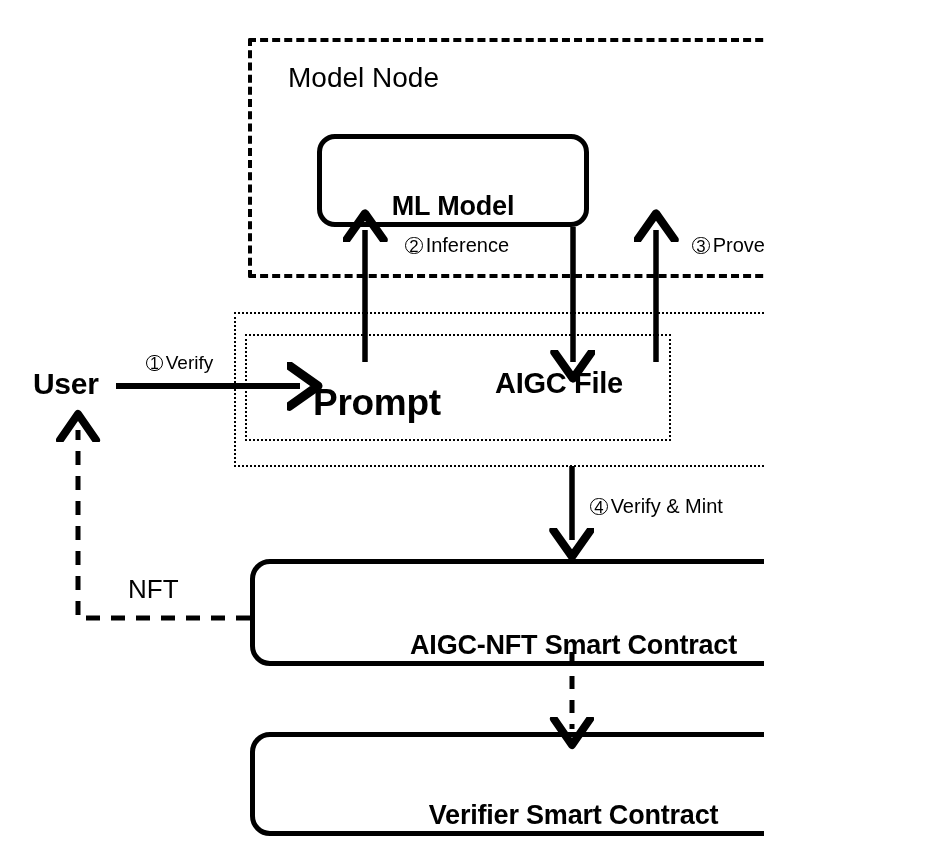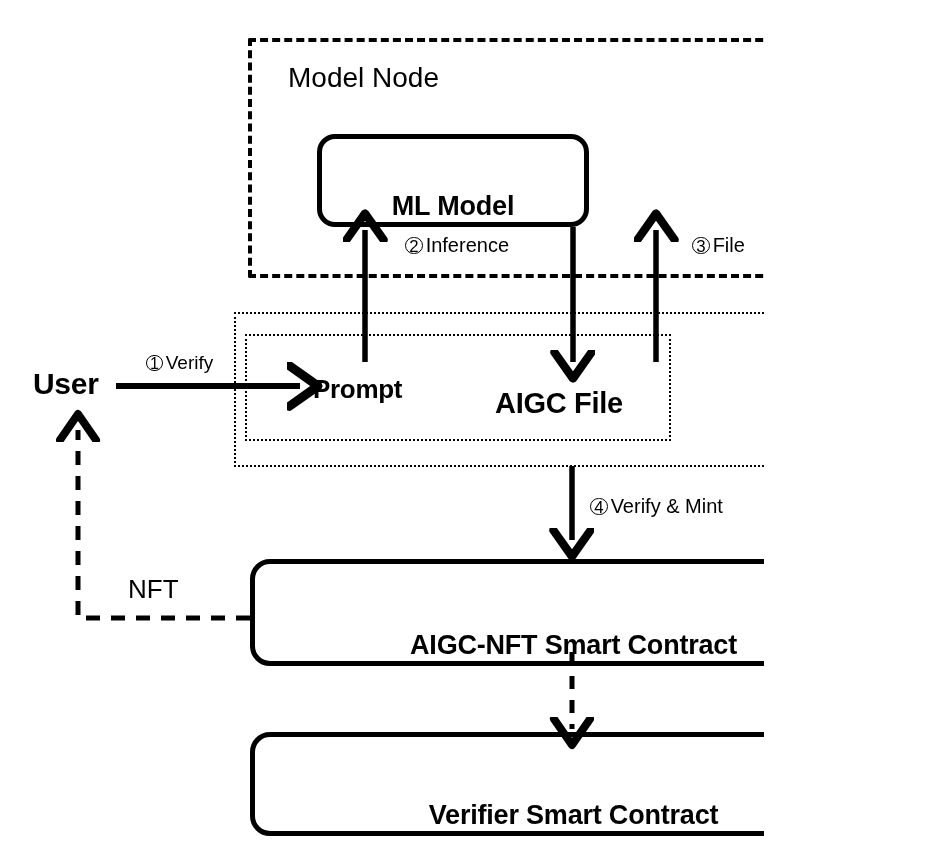--- a/index.html
+++ b/index.html
@@ -78,39 +78,39 @@
   <div class="node-box small" style="left:317px;top:134px;width:272px;height:93px;font-size:27px;">
     <span>ML Model</span>
   </div>
 
 
   <div class="dotted-region" style="left:234px;top:312px;width:662px;height:155px;"></div>
   <div class="dotted-region thin" style="left:245px;top:334px;width:426px;height:107px;"></div>
 
   <div class="bold-label" style="left:33px;top:367px;font-size:30px;">User</div>
 
-  <div class="bold-label" style="left:313px;top:374px;font-size:26px;text-align:center;">Prompt</div>
+  <div class="bold-label" style="left:313px;top:382px;font-size:37px;text-align:center;">Prompt</div>
 
-  <div class="bold-label" style="left:495px;top:367px;font-size:29px;margin-top:20px;">AIGC File</div>
+  <div class="bold-label" style="left:495px;top:367px;font-size:29px;">AIGC File</div>
 
   <div class="bold-label" style="left:786px;top:367px;font-size:29px;">Node</div>
 
   <div class="flow-label" style="left:146px;top:352px;font-size:19px;">
     <span class="step">1</span>
     <span>Verify</span>
   </div>
 
   <div class="flow-label" style="left:405px;top:234px;font-size:20px;">
     <span class="step">2</span>
     <span>Inference</span>
   </div>
 
   <div class="flow-label" style="left:692px;top:234px;font-size:20px;">
     <span class="step">3</span>
-    <span>File</span>
+    <span>Prove</span>
   </div>
 
   <div class="flow-label" style="left:590px;top:495px;font-size:20px;">
     <span class="step">4</span>
     <span>Verify &amp; Mint</span>
   </div>
 
   <div class="plain-label" style="left:128px;top:574px;font-size:26px;">NFT</div>
 
 

